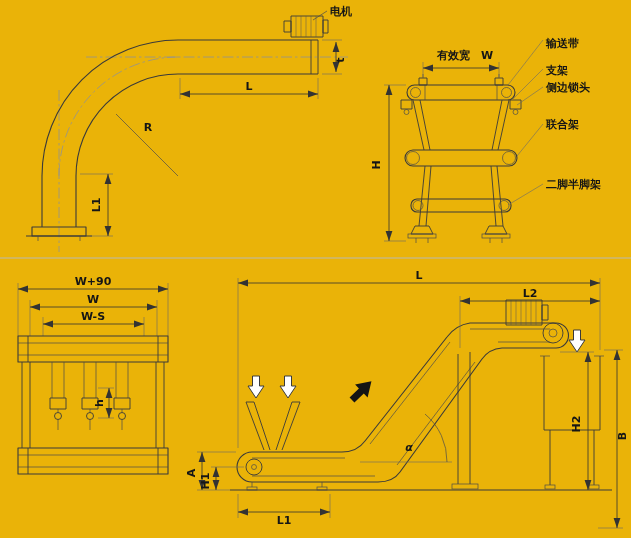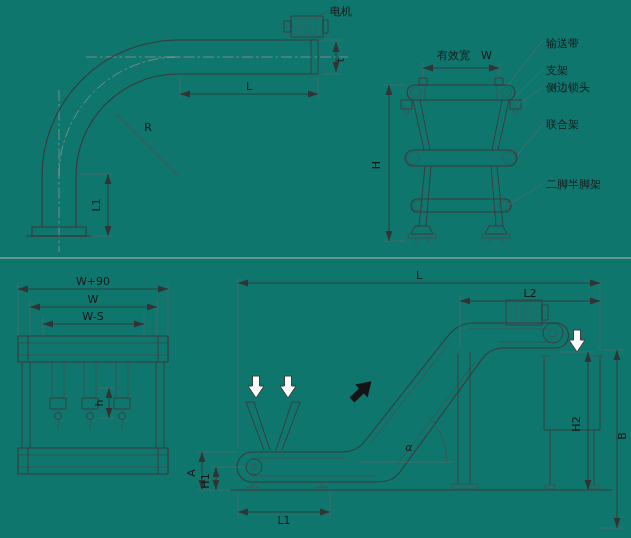--- a/index.html
+++ b/index.html
@@ -1,20 +1,21 @@
 <!DOCTYPE html>
 <html><head>
 <meta charset="utf-8">
 <style>
   html,body { margin:0; padding:0; }
   body { background:#e8e8e4; }
   .canvas {
     position:relative; width:631px; height:538px;
-    background:#0f766e; overflow:hidden;
+    background:#eab308; overflow:hidden;
     font-family:"DejaVu Sans", sans-serif;
+    font-weight:bold;
   }
   svg { display:block; }
   svg text { fill:#161616; font-size:11px; font-family:"DejaVu Sans","Liberation Sans",sans-serif; }
   .draw  { stroke:#3a3a3a; fill:none; stroke-width:1.1; stroke-linejoin:round; }
   .med   { stroke:#3a3a3a; fill:none; stroke-width:0.9; stroke-linejoin:round; }
   .thin  { stroke:#4a4a4a; fill:none; stroke-width:0.7; }
   .ext   { stroke:#6a6a6a; fill:none; stroke-width:0.6; }
   .dim   { stroke:#333333; fill:none; stroke-width:0.8; }
   .cl    { stroke:#929292; fill:none; stroke-width:0.8; stroke-dasharray:11 3 2.5 3; }
   .hatch { stroke:#555555; fill:none; stroke-width:0.5; }

